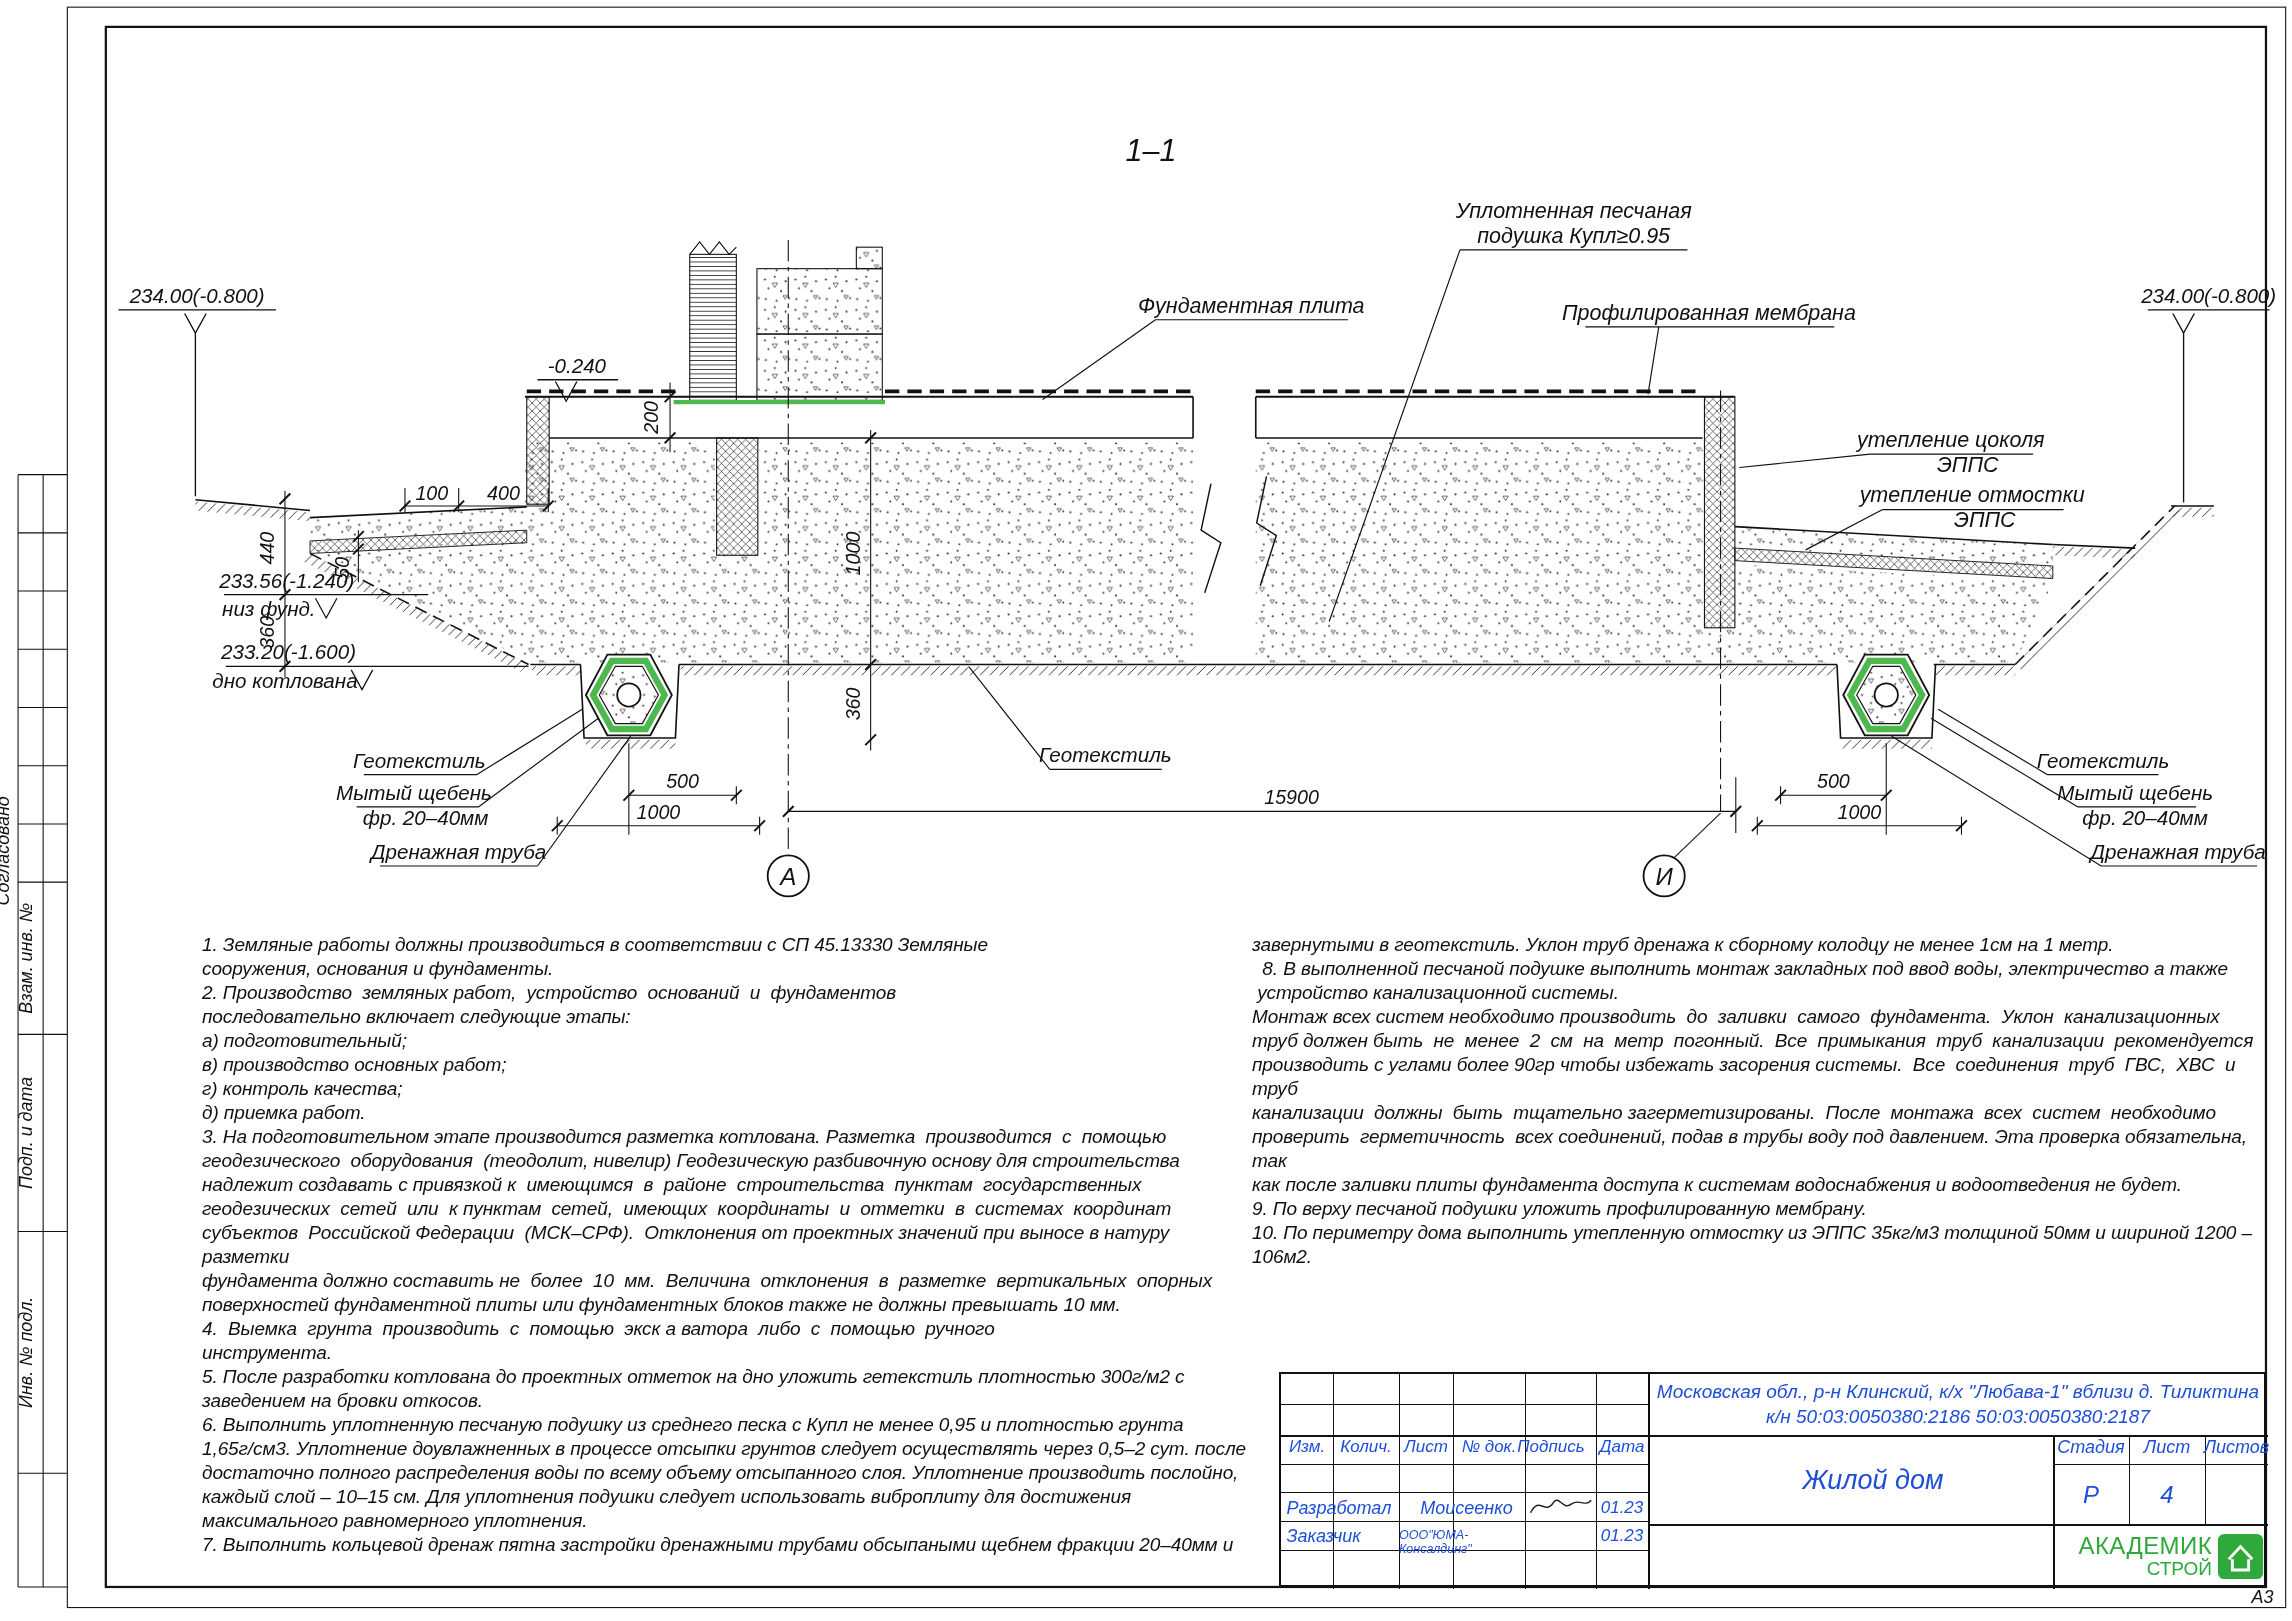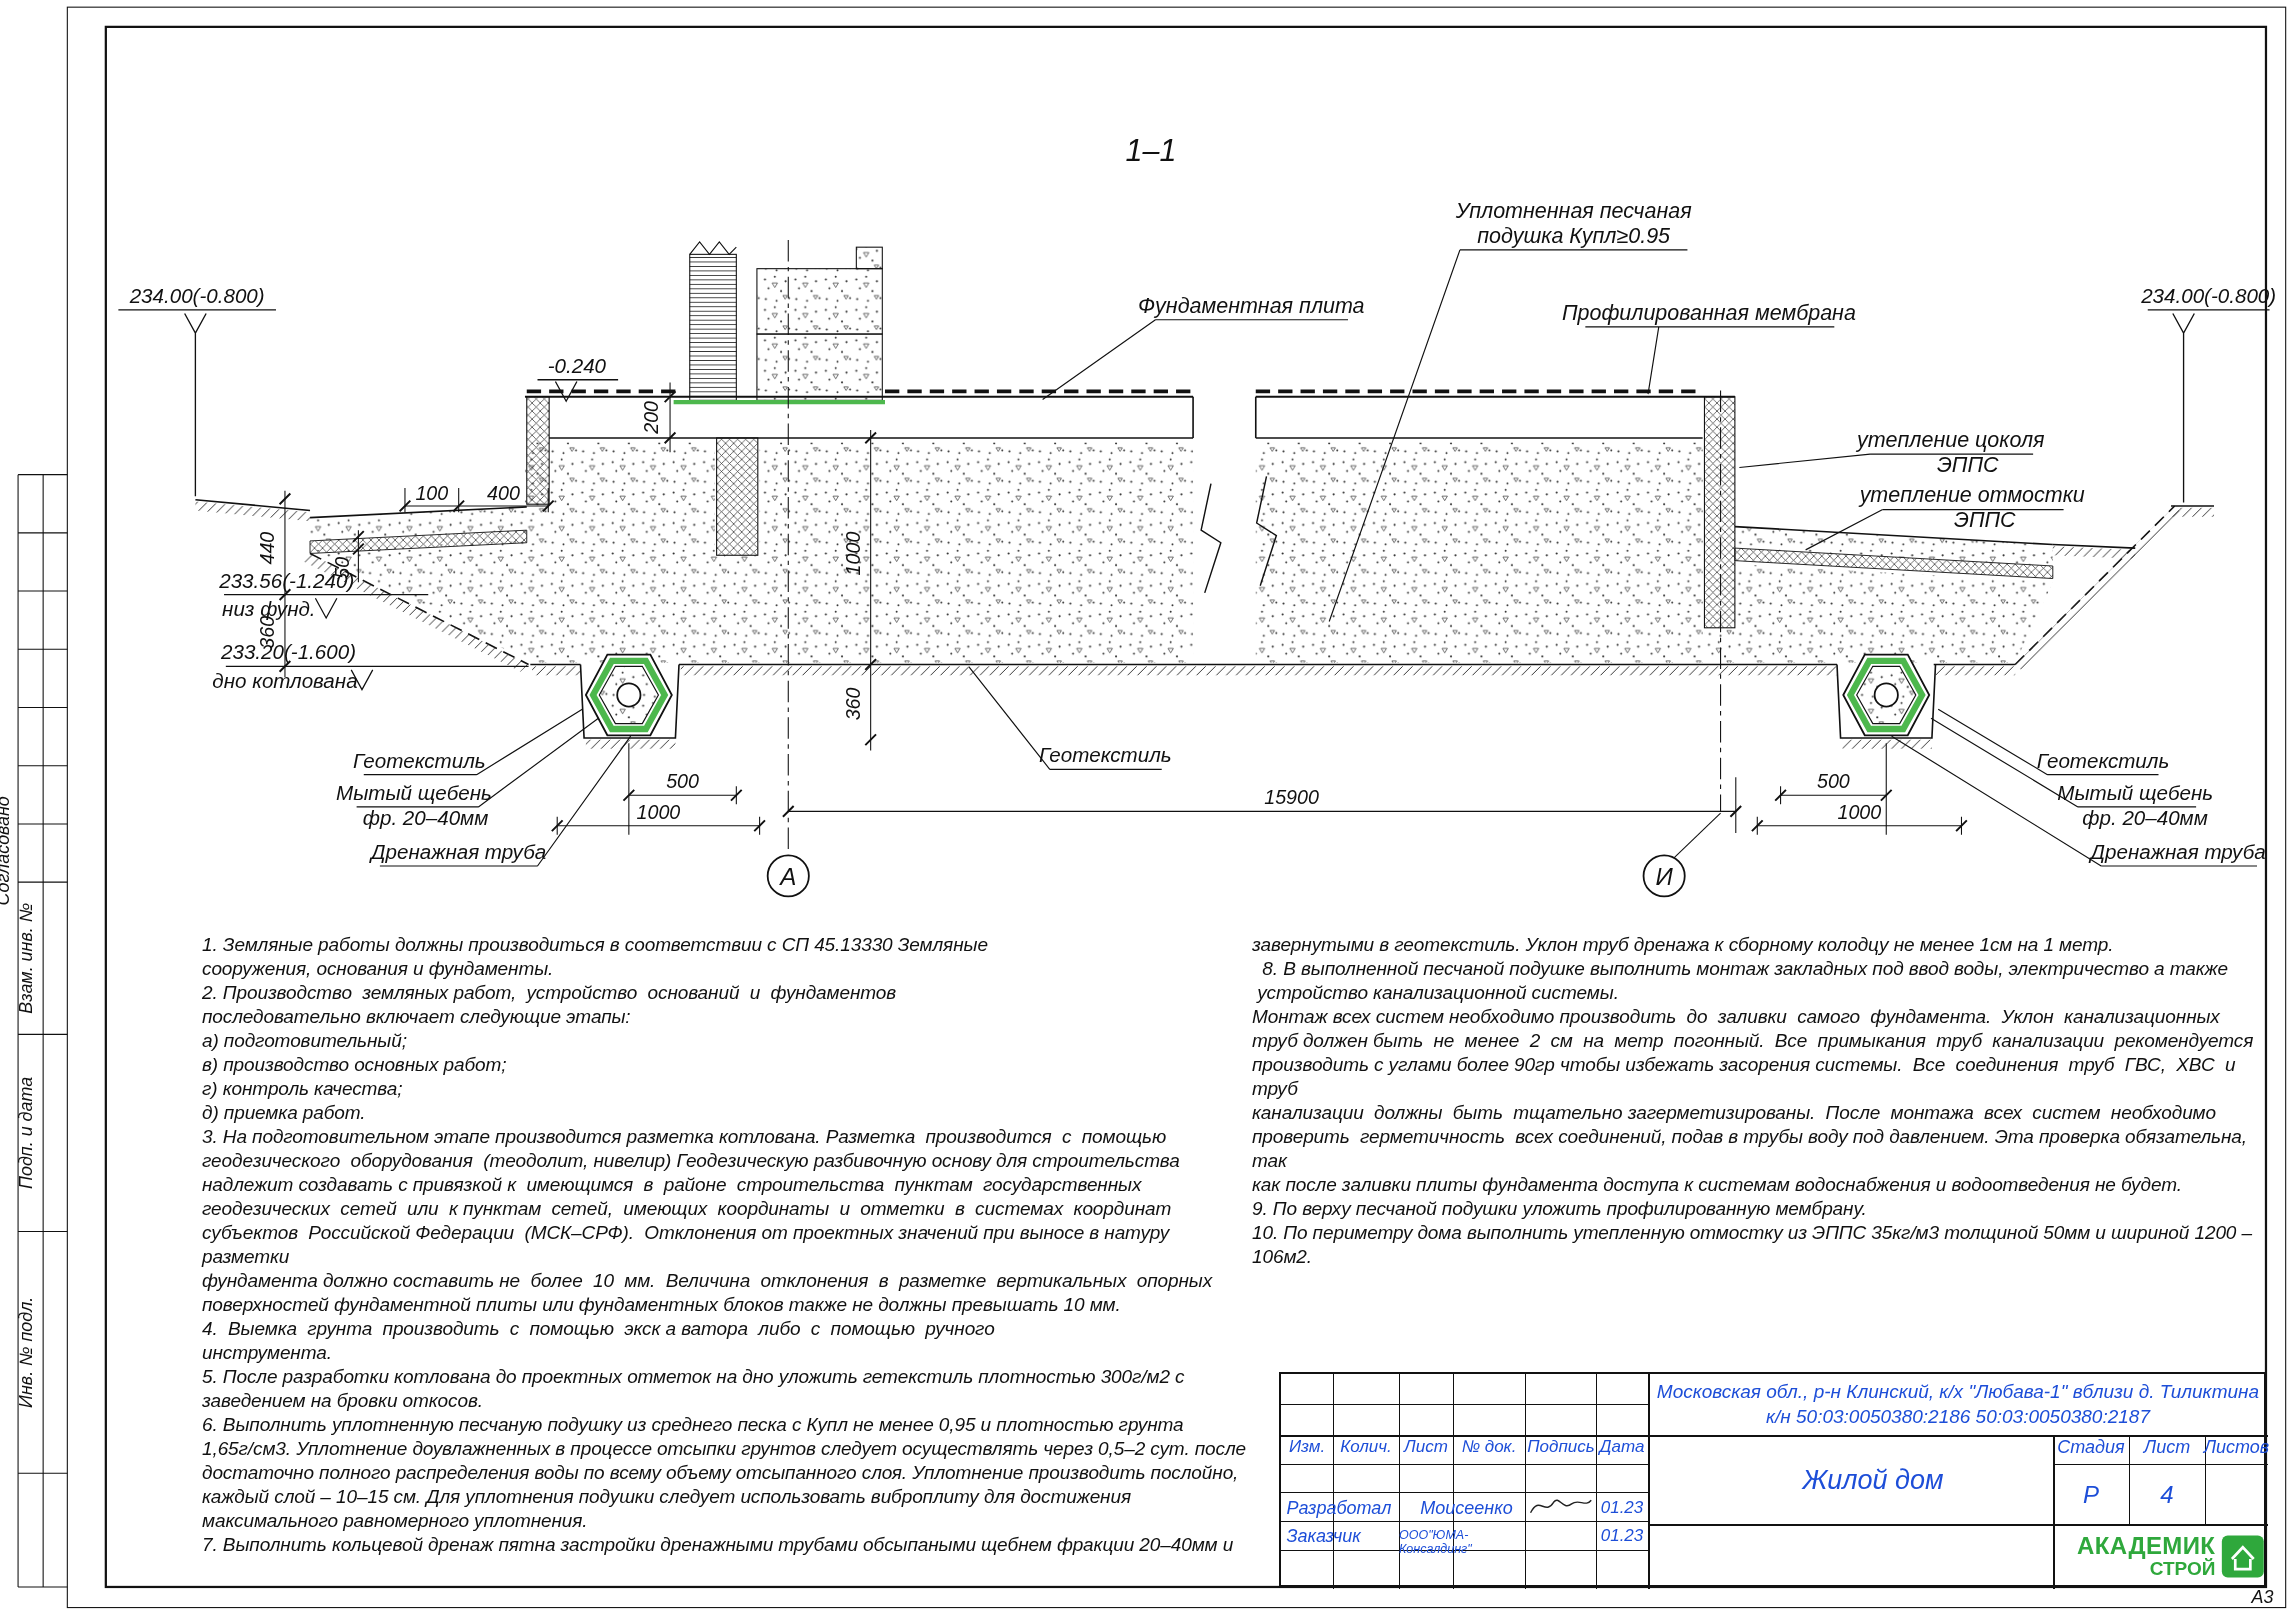--- a/index.html
+++ b/index.html
@@ -9,21 +9,21 @@
   .notes{position:absolute;font-style:italic;font-size:19px;line-height:24px;
          white-space:pre-wrap;color:#111;letter-spacing:-0.1px;}
   .notes-left{left:202px;top:933px;width:1057px;}
   .notes-right{left:1252px;top:933px;width:1034px;}
   .tb{position:absolute;left:1279px;top:1372px;width:987px;height:215px;
       border:2.2px solid #111;box-sizing:border-box;font-style:italic;}
   .tb .vl{position:absolute;width:0;border-left:1.4px solid #111;}
   .tb .hl{position:absolute;height:0;border-top:1.4px solid #111;}
   .tb .txt{position:absolute;color:#1d4ed8;}
   .ctr{display:flex;align-items:center;justify-content:center;text-align:left;}
-  .logo-text{font-style:normal;font-weight:bold;color:#2fa83c;line-height:1.05;margin-left:24px;}
+  .logo-text{font-style:normal;font-weight:normal;color:#2fa83c;line-height:1.05;margin-left:24px;}
 </style>
 </head>
 <body>
 
 <div class="sheet">
 
 <svg width="2293" height="1621" viewBox="0 0 2560 1810" style="position:absolute;left:0;top:0">
   <defs>
     <pattern id="st" width="34" height="34" patternUnits="userSpaceOnUse">
       <circle cx="4" cy="6" r="1.2" fill="#333"></circle>
@@ -302,21 +302,21 @@
   <div class="hl" style="top:90px;left:772px;width:215px"></div>
   <div class="hl" style="top:118px;left:0;width:367px"></div>
   <div class="hl" style="top:147px;left:0;width:367px"></div>
   <div class="hl" style="top:176px;left:0;width:367px"></div>
   <div class="hl" style="top:150px;left:367px;width:620px;border-top-width:2px"></div>
 
   <div class="txt ctr" style="left:0;top:63px;width:52px;font-size:17px">Изм.</div>
   <div class="txt ctr" style="left:52px;top:63px;width:66px;font-size:17px">Колич.</div>
   <div class="txt ctr" style="left:118px;top:63px;width:54px;font-size:17px">Лист</div>
   <div class="txt ctr" style="left:172px;top:63px;width:72px;font-size:17px">№ док.</div>
-  <div class="txt ctr" style="left:244px;top:63px;width:72px;font-size:17px">Подпись</div>
+  <div class="txt ctr" style="left:244px;top:63px;width:52px;font-size:17px">Подпись</div>
   <div class="txt ctr" style="left:315px;top:63px;width:52px;font-size:17px">Дата</div>
 
   <div class="txt" style="left:5.4px;top:124px;font-size:18px">Разработал</div>
   <div class="txt ctr" style="left:118px;top:124px;width:135px;font-size:18px">Моисеенко</div>
   <div class="txt ctr" style="left:315px;top:124px;width:52px;font-size:17px">01.23</div>
   <svg width="66" height="27" style="position:absolute;left:246px;top:119px" viewBox="0 0 74 30">
     <path d="M4 22 C14 2 20 26 30 10 C36 2 40 20 50 12 C58 6 66 16 72 8" fill="none" stroke="#222" stroke-width="1.6"></path>
   </svg>
   <div class="txt" style="left:5.4px;top:152px;font-size:18px">Заказчик</div>
   <div class="txt ctr" style="left:118px;top:154px;width:125px;font-size:12.5px">ООО"ЮМА-Консалдинг"</div>

